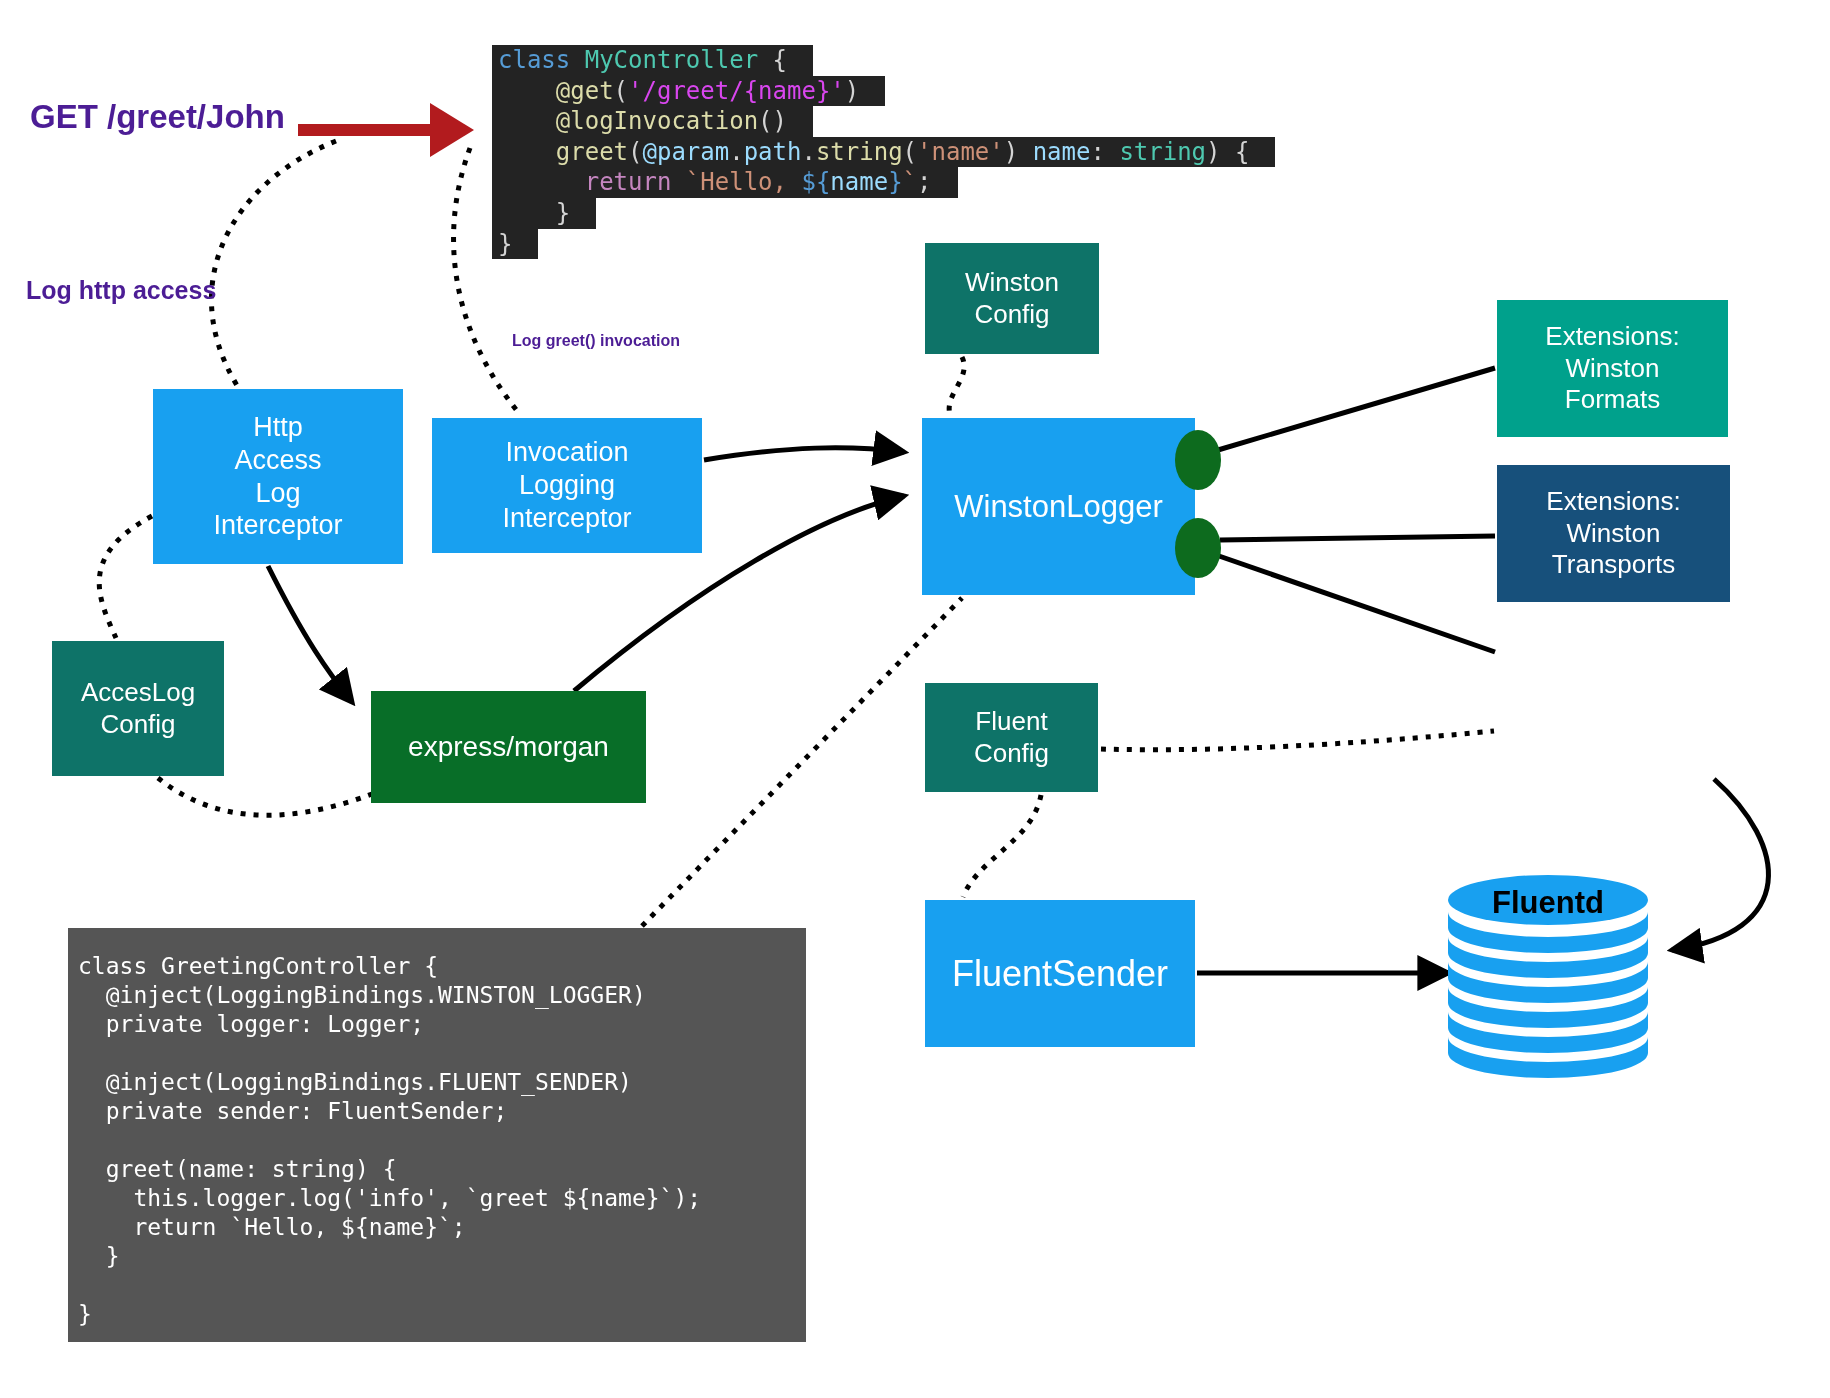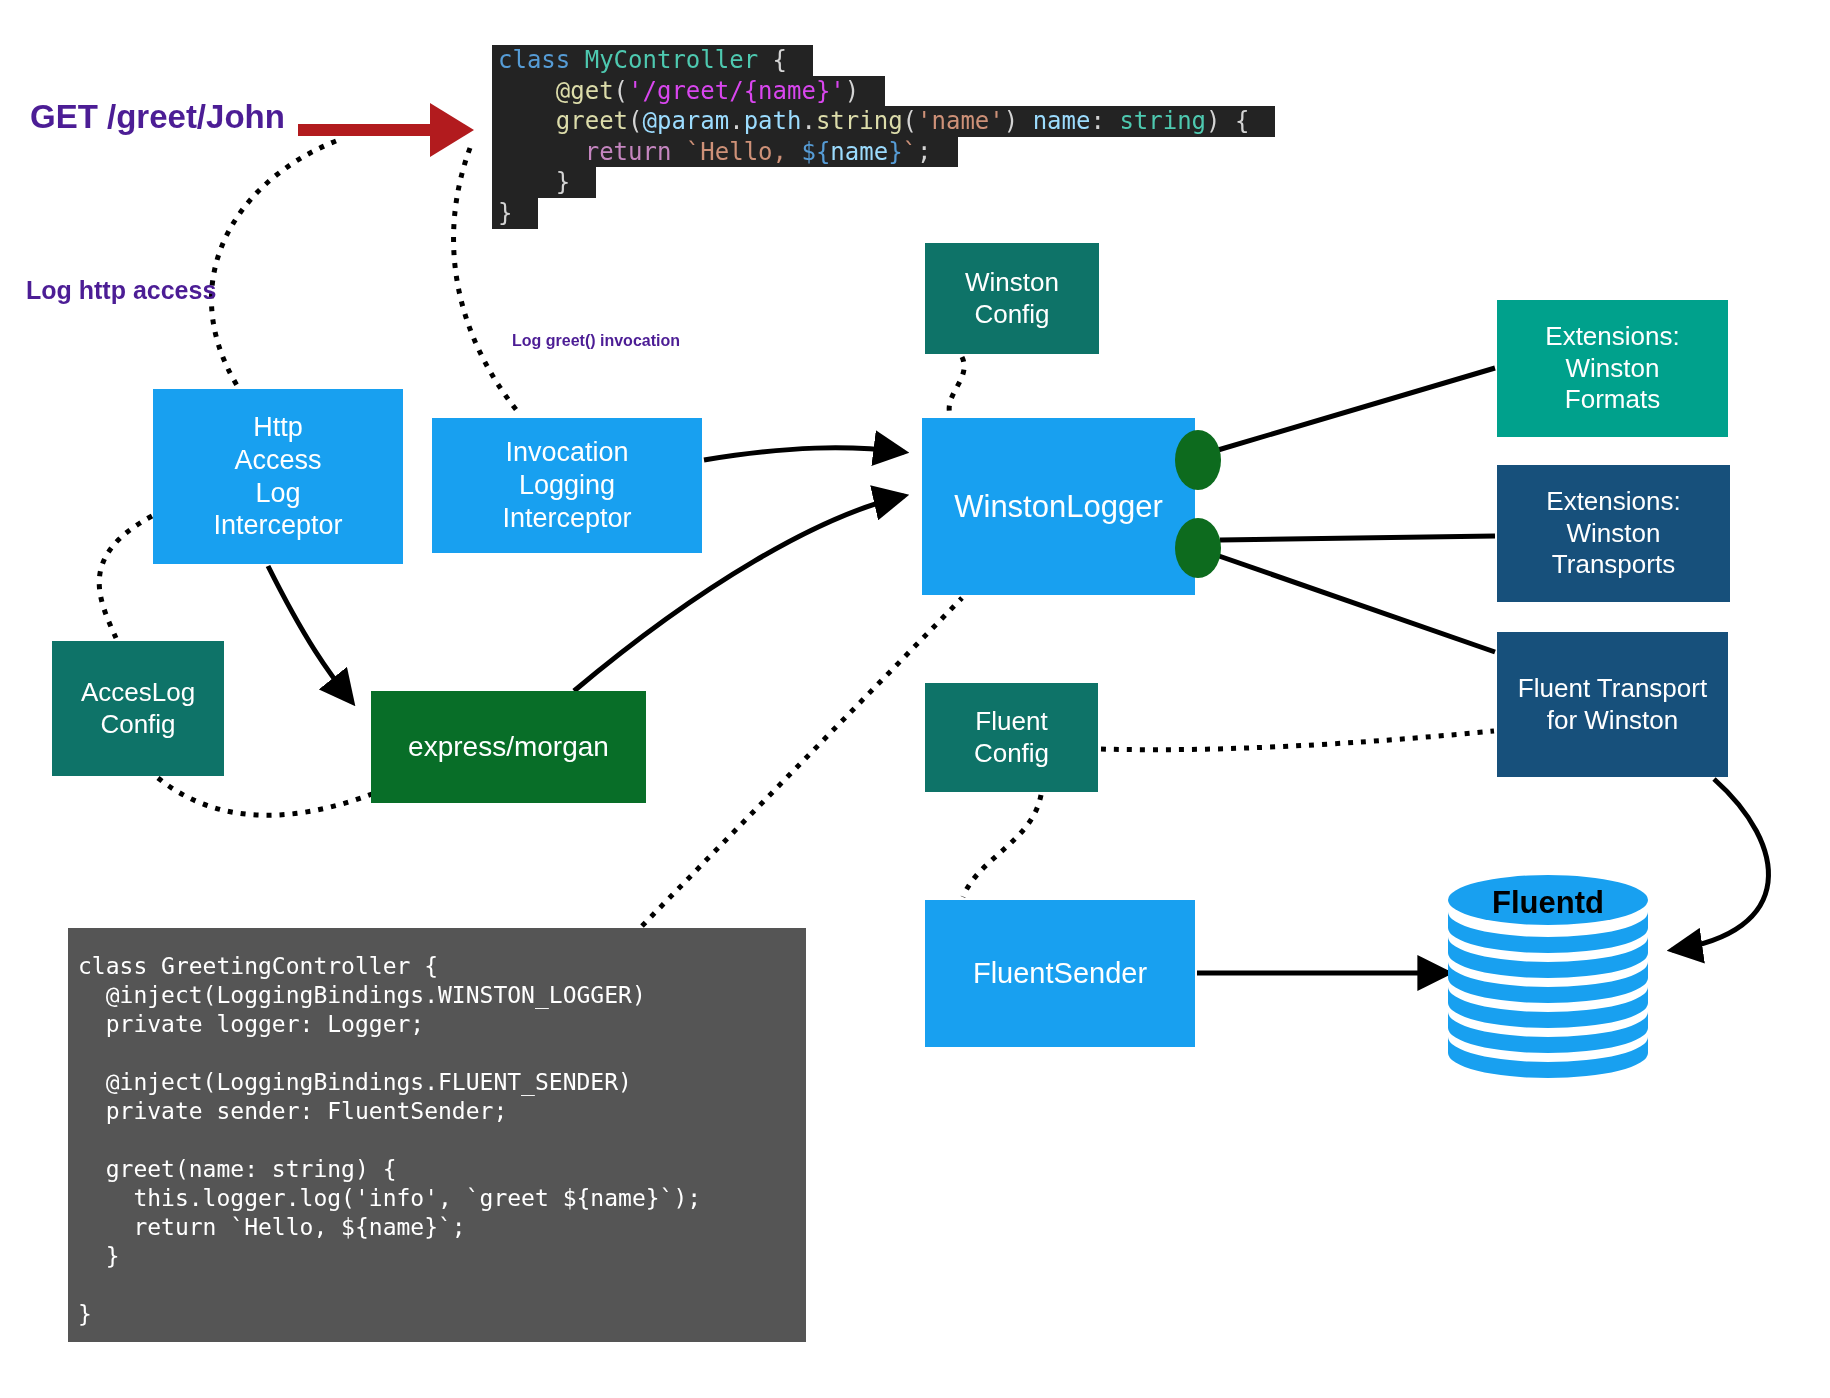--- a/index.html
+++ b/index.html
@@ -24,21 +24,21 @@
   #box-http{left:153px;top:389px;width:250px;height:175px;font-size:27px;}
   #box-invocation{left:432px;top:418px;width:270px;height:135px;font-size:27px;}
   #box-winston-config{left:925px;top:243px;width:174px;height:111px;font-size:26px;}
   #box-winston-logger{left:922px;top:418px;width:273px;height:177px;font-size:31px;}
   #box-ext-formats{left:1497px;top:300px;width:231px;height:137px;font-size:26px;}
   #box-ext-transports{left:1497px;top:465px;width:233px;height:137px;font-size:26px;}
   #box-fluent-transport{left:1497px;top:632px;width:231px;height:145px;font-size:26px;}
   #box-acceslog-config{left:52px;top:641px;width:172px;height:135px;font-size:26px;}
   #box-express{left:371px;top:691px;width:275px;height:112px;font-size:28px;}
   #box-fluent-config{left:925px;top:683px;width:173px;height:109px;font-size:26px;}
-  #box-fluent-sender{left:925px;top:900px;width:270px;height:147px;font-size:29px;}
+  #box-fluent-sender{left:925px;top:900px;width:270px;height:147px;font-size:36px;}
 
   .port-oval{position:absolute;width:46px;height:60px;border-radius:50%;background:#0D6B1E;}
   #port-formats{left:1175px;top:430px;}
   #port-transports{left:1175px;top:518px;}
 
   
   #controller-code{position:absolute;left:492px;top:45px;
      font-family:"DejaVu Sans Mono","Liberation Mono",monospace;font-size:24px;}
   #controller-code .code-line{height:30.6px;}
   #controller-code .line-bg{display:inline-block;background:#232323;height:30.6px;
@@ -101,20 +101,21 @@
     </g>
   </svg>
 
   <div class="free-label" id="get-label">GET /greet/John</div>
   <div class="free-label" id="log-http-label">Log http access</div>
   <div class="free-label" id="log-greet-label">Log greet() invocation</div>
 
   <div id="controller-code">
       <div class="code-line"><span class="line-bg"><span style="color: rgb(86, 156, 214);">class</span><span style="color: rgb(212, 212, 212);"> </span><span style="color: rgb(78, 201, 176);">MyController</span><span style="color: rgb(212, 212, 212);"> {</span></span></div>
       <div class="code-line"><span class="line-bg"><span style="color: rgb(212, 212, 212);">    </span><span style="color: rgb(220, 220, 170); margin-top: 20px;">@get</span><span style="color: rgb(212, 212, 212);">(</span><span style="color: #d946ef;">'/greet/{name}'</span><span style="color: rgb(212, 212, 212);">)</span></span></div>
+      <div class="code-line"><span class="line-bg"><span style="color: rgb(212, 212, 212);">    </span><span style="color: rgb(220, 220, 170);">@logInvocation</span><span style="color: rgb(212, 212, 212);">()</span></span></div>
       <div class="code-line"><span class="line-bg"><span style="color: rgb(212, 212, 212);">    </span><span style="color: rgb(220, 220, 170);">greet</span><span style="color: rgb(212, 212, 212);">(</span><span style="color: rgb(156, 220, 254);">@param</span><span style="color: rgb(212, 212, 212);">.</span><span style="color: rgb(156, 220, 254);">path</span><span style="color: rgb(212, 212, 212);">.</span><span style="color: rgb(220, 220, 170);">string</span><span style="color: rgb(212, 212, 212);">(</span><span style="color: rgb(206, 145, 120);">'name'</span><span style="color: rgb(212, 212, 212);">) </span><span style="color: rgb(156, 220, 254);">name</span><span style="color: rgb(212, 212, 212);">: </span><span style="color: rgb(78, 201, 176);">string</span><span style="color: rgb(212, 212, 212);">) {</span></span></div>
       <div class="code-line"><span class="line-bg"><span style="color: rgb(212, 212, 212);">      </span><span style="color: rgb(197, 134, 192);">return</span><span style="color: rgb(212, 212, 212);"> </span><span style="color: rgb(206, 145, 120);">`Hello, </span><span style="color: rgb(86, 156, 214);">${</span><span style="color: rgb(156, 220, 254);">name</span><span style="color: rgb(86, 156, 214);">}</span><span style="color: rgb(206, 145, 120);">`</span><span style="color: rgb(212, 212, 212);">;</span></span></div>
       <div class="code-line"><span class="line-bg"><span style="color: rgb(212, 212, 212);">    }</span></span></div>
       <div class="code-line"><span class="line-bg"><span style="color: rgb(212, 212, 212);">}</span></span></div>
     </div>
 
   <div class="box blue" id="box-http">Http
 Access
 Log
 Interceptor</div>
@@ -123,22 +124,20 @@
 Interceptor</div>
   <div class="box teal" id="box-winston-config">Winston
 Config</div>
   <div class="box blue" id="box-winston-logger">WinstonLogger</div>
   <div class="box brightteal" id="box-ext-formats">Extensions:
 Winston
 Formats</div>
   <div class="box navy" id="box-ext-transports">Extensions:
 Winston
 Transports</div>
-  <div class="box navy" id="box-fluent-transport">Fluent Transport
-for Winston</div>
   <div class="box teal" id="box-acceslog-config">AccesLog
 Config</div>
   <div class="box forest" id="box-express">express/morgan</div>
   <div class="box teal" id="box-fluent-config">Fluent
 Config</div>
   <div class="box blue" id="box-fluent-sender">FluentSender</div>
 
   <div class="port-oval" id="port-formats"></div>
   <div class="port-oval" id="port-transports"></div>
 

